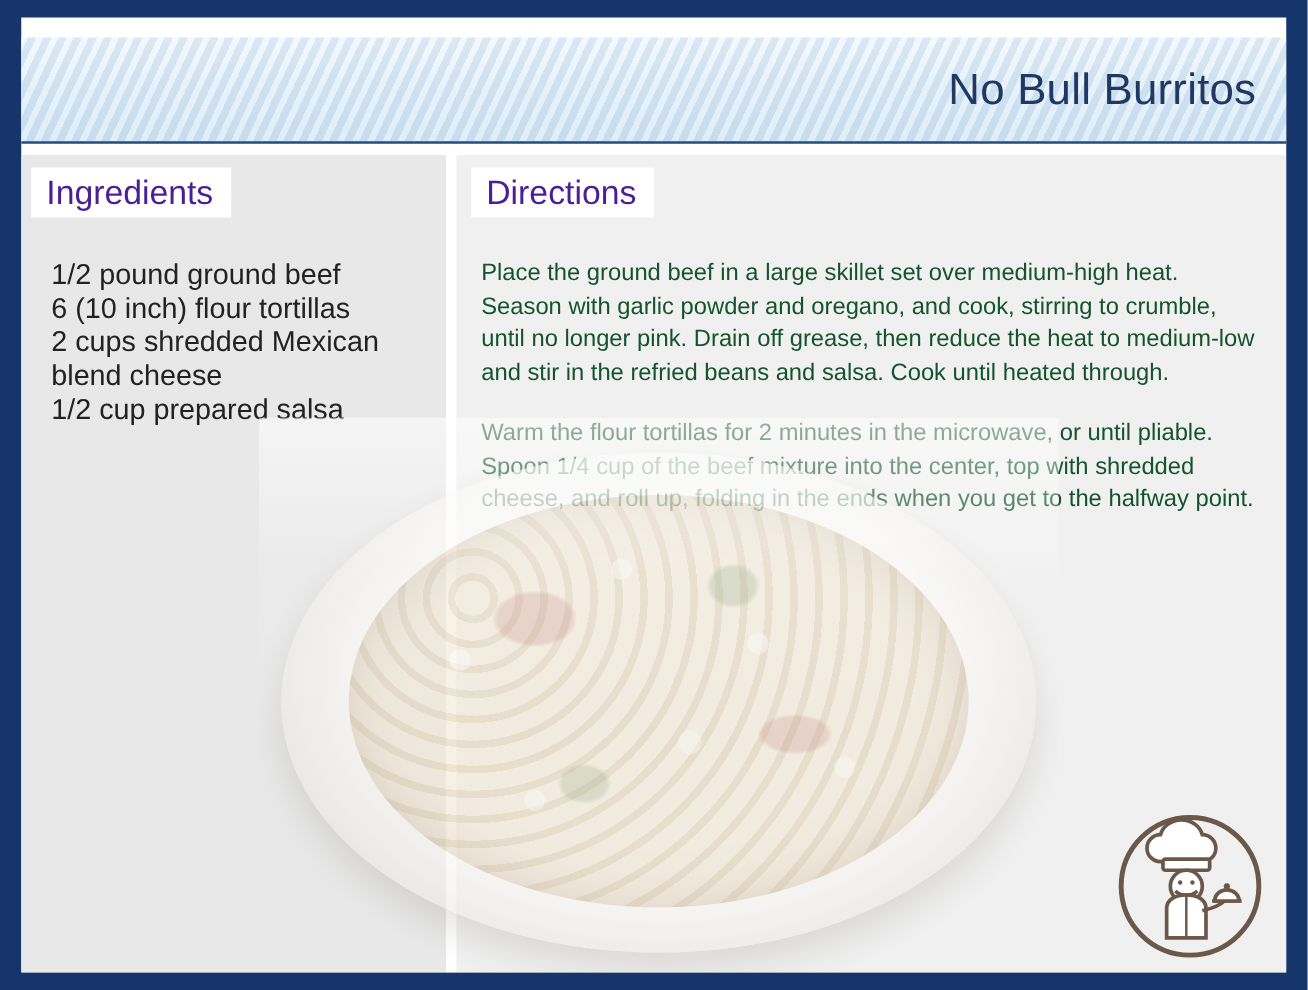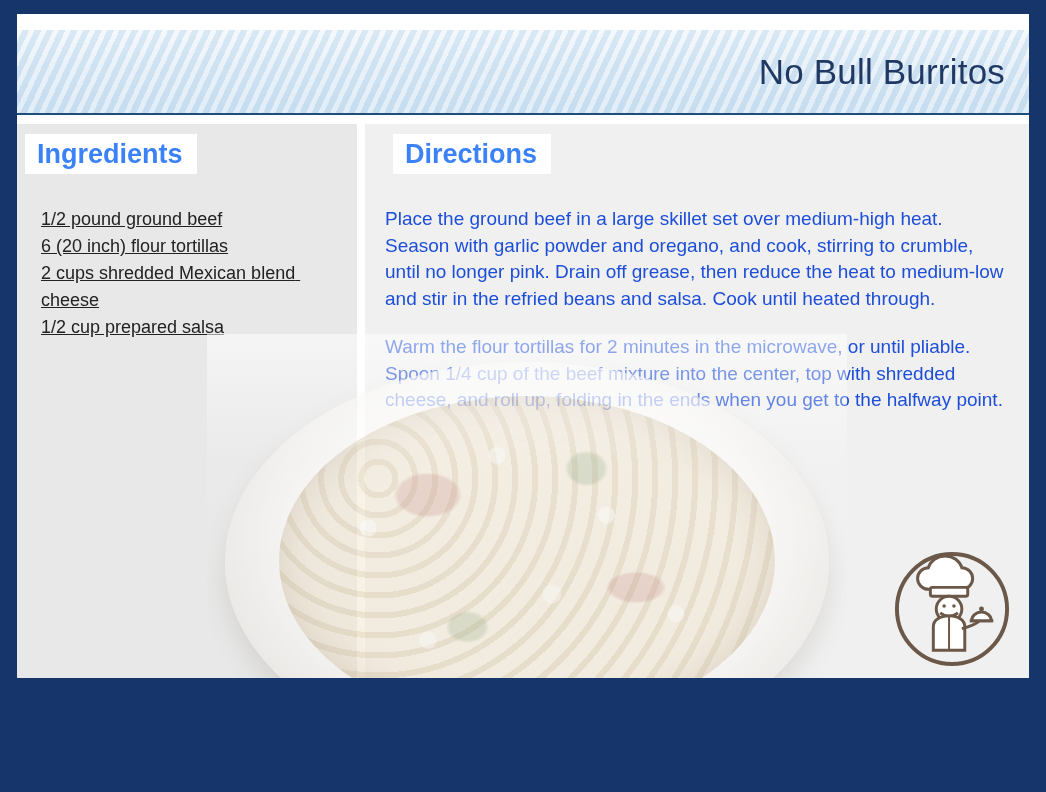--- a/index.html
+++ b/index.html
@@ -12,21 +12,21 @@
     background: #15356b;
     font-family: "Liberation Sans", sans-serif;
     overflow: hidden;
   }
 
   .slide {
     position: absolute;
     left: 17px;
     top: 14px;
     width: 1012px;
-    height: 664px;
+    height: 764px;
     background: #ffffff;
     overflow: hidden;
   }
 
   
   .banner {
     position: absolute;
     left: 0;
     top: 16px;
     width: 1012px;
@@ -73,47 +73,45 @@
     position: absolute;
     top: 10px;
     height: 40px;
     background: #ffffff;
     display: flex;
     align-items: center;
     padding: 0 14px 0 12px;
   }
   .tab-label {
     font-size: 27px;
-    color: #3b82f6;
+    color: #4c1d95;
     line-height: 1;
-    font-weight: bold;
   }
   .tab-ing { left: 8px; }
-  .tab-dir { left: 12px; margin-left: 16px; }
+  .tab-dir { left: 12px; }
 
   .ing-list {
     position: absolute;
     left: 24px;
     top: 82px;
     width: 310px;
-    font-size: 18px;
+    font-size: 23px;
     line-height: 27px;
     color: #222222;
-    text-decoration: underline;
   }
   .ing-list div { white-space: pre-wrap; }
 
   .dir-body {
     position: absolute;
     left: 20px;
     top: 82px;
     width: 625px;
     font-size: 19px;
     line-height: 26.5px;
-    color: #1d4ed8;
+    color: #14532d;
   }
   .dir-body p { margin: 0 0 22px 0; }
 
   
   .photo-wrap {
     position: absolute;
     left: 190px;
     top: 320px;
     width: 640px;
     height: 444px;
@@ -201,21 +199,21 @@
   <div class="banner">
     <div class="banner-title">No Bull Burritos</div>
   </div>
 
   <div class="col-ingredients">
     <div class="tab tab-ing">
       <span class="tab-label">Ingredients</span>
     </div>
     <div class="ing-list">
       <div>1/2 pound ground beef</div>
-      <div>6 (20 inch) flour tortillas</div>
+      <div>6 (10 inch) flour tortillas</div>
       <div>2 cups shredded Mexican blend cheese</div>
       <div>1/2 cup prepared salsa</div>
     </div>
   </div>
 
   <div class="col-directions">
     <div class="tab tab-dir">
       <span class="tab-label">Directions</span>
     </div>
     <div class="dir-body">

